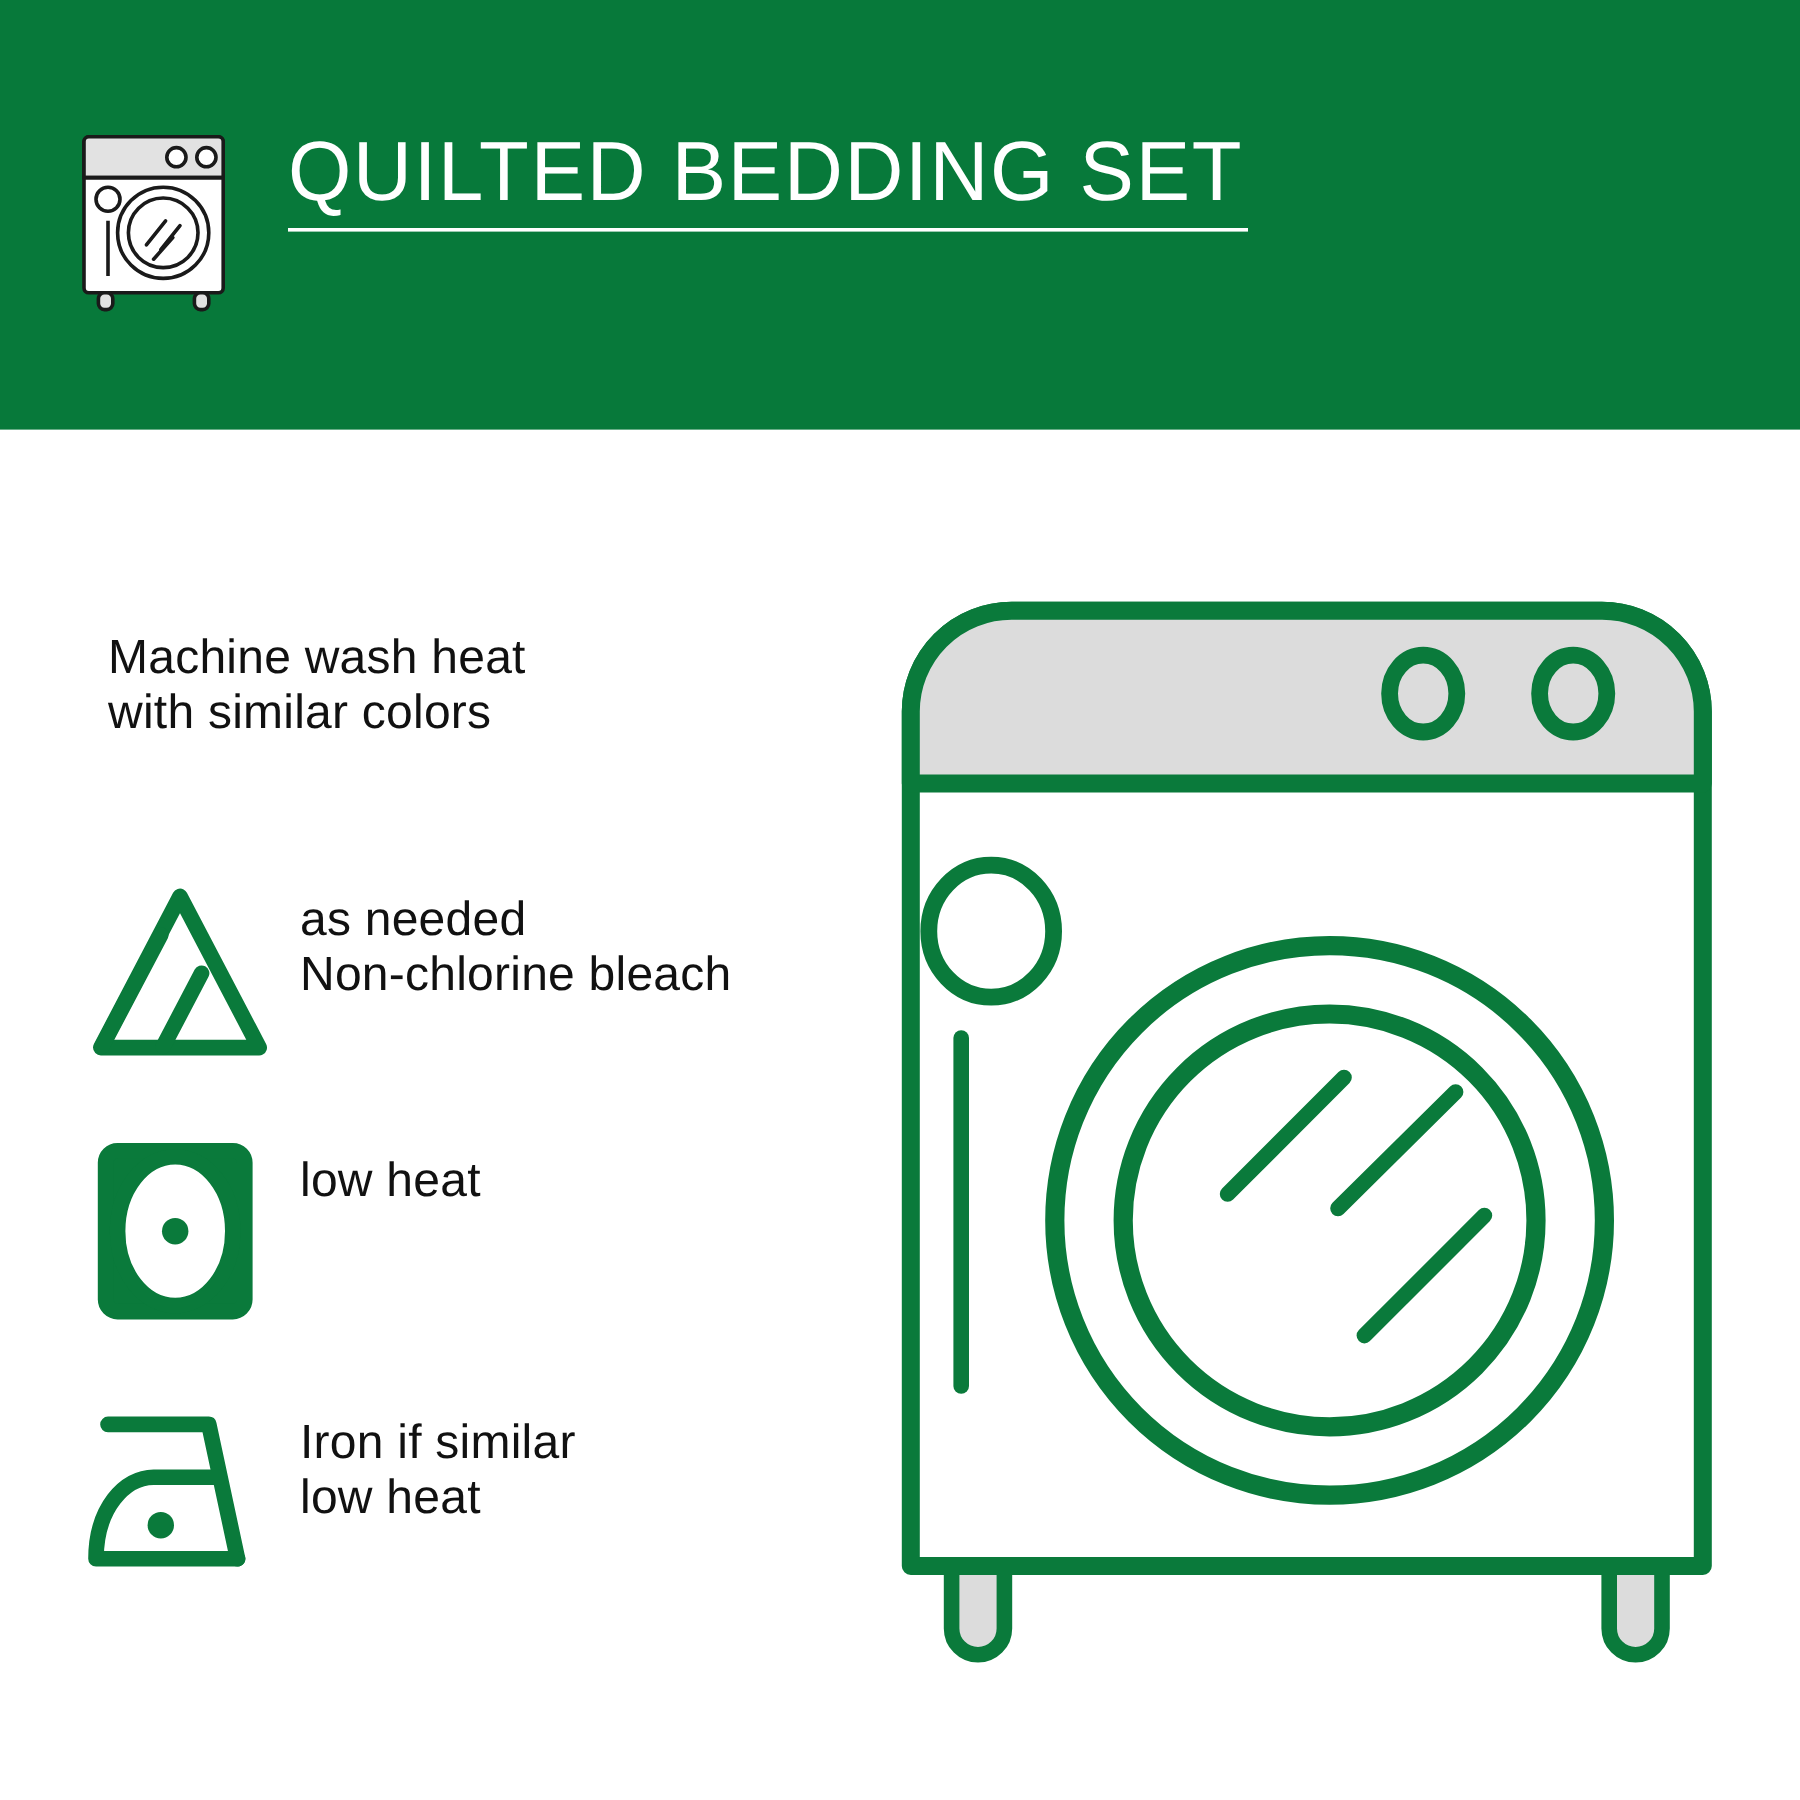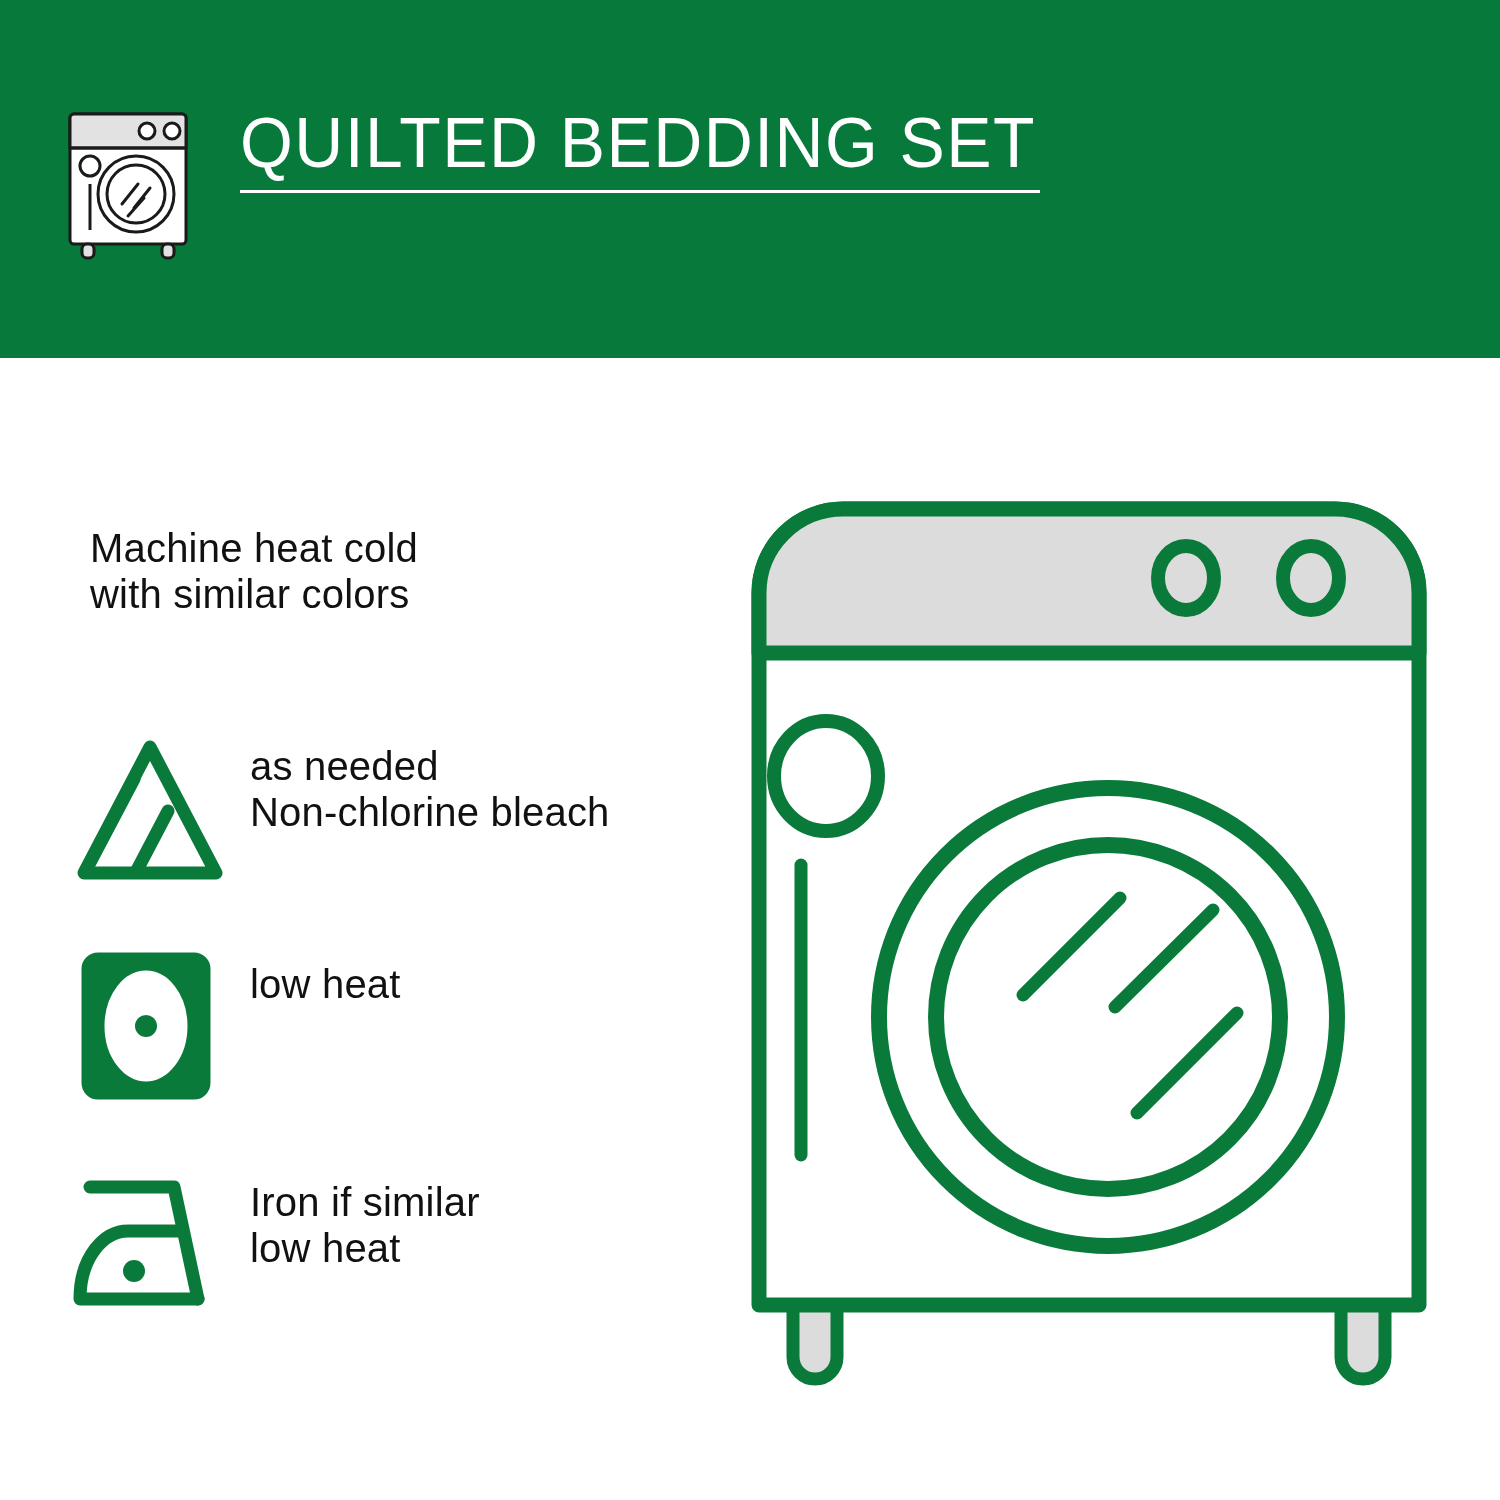--- a/index.html
+++ b/index.html
@@ -145,21 +145,21 @@
     <div class="header-text-wrap">
       <div class="title-main">QUILTED BEDDING SET</div>
       <div class="title-divider"></div>
     </div>
   </div>
 
   <div class="care-list">
 
     <div class="care-row">
       <div class="care-text">
-        <span class="tl">Machine heat cold</span>
+        <span class="tl">Machine wash heat</span>
         <span class="tl">with similar colors</span>
       </div>
     </div>
 
     <div class="care-row">
       <div class="care-symbol">
         <svg width="160" height="150" viewBox="0 0 160 150" xmlns="http://www.w3.org/2000/svg">
           <g fill="none" stroke="#0a7a3b" stroke-width="13" stroke-linejoin="round" stroke-linecap="round">
             <path d="M80 14 L146 140 L14 140 Z"></path>
             <path d="M64 46 L15 139"></path>

